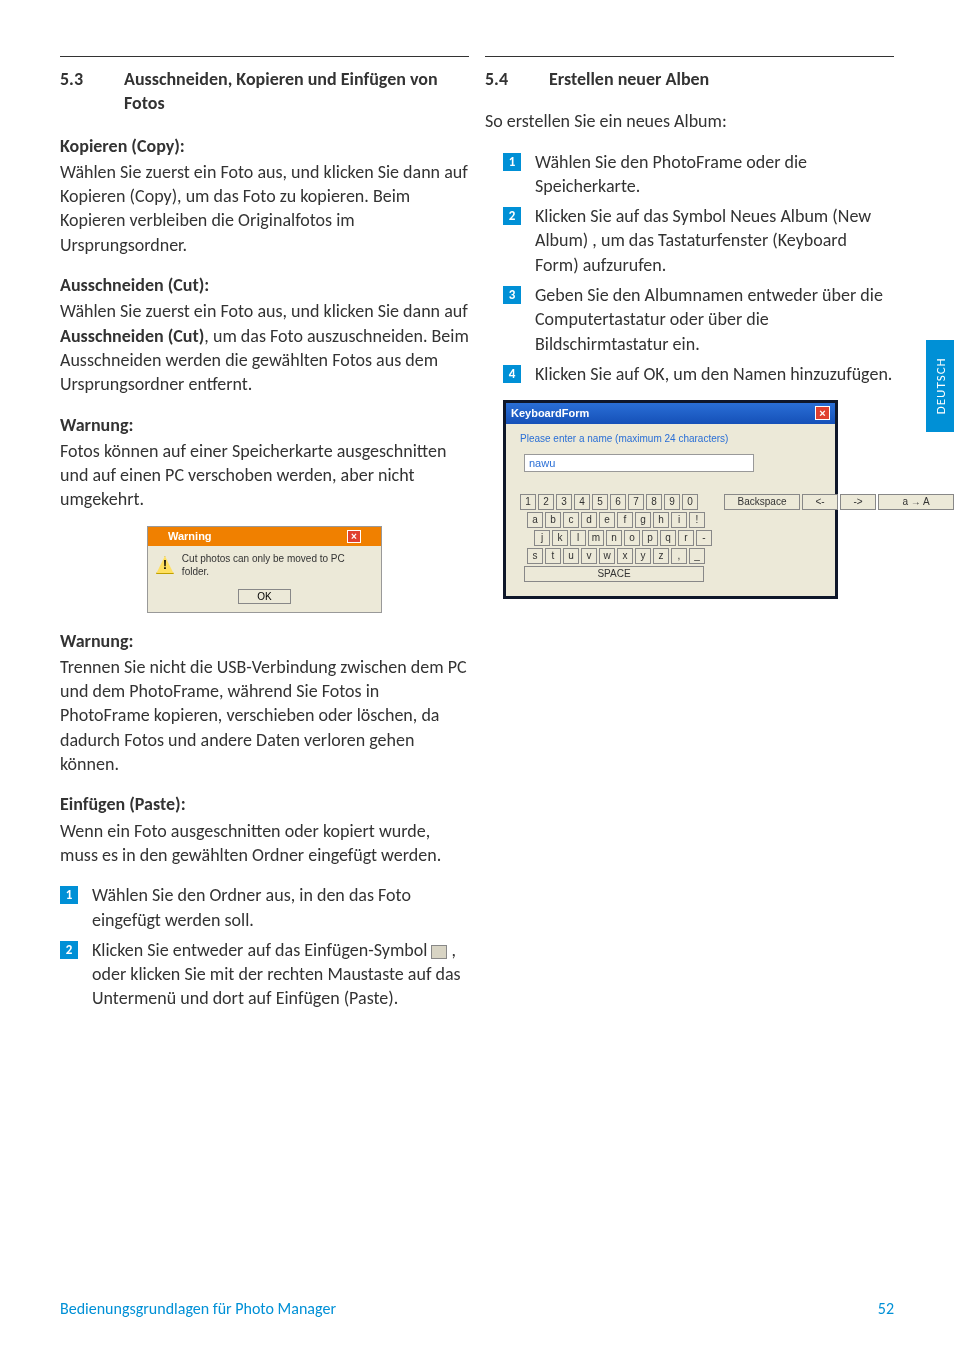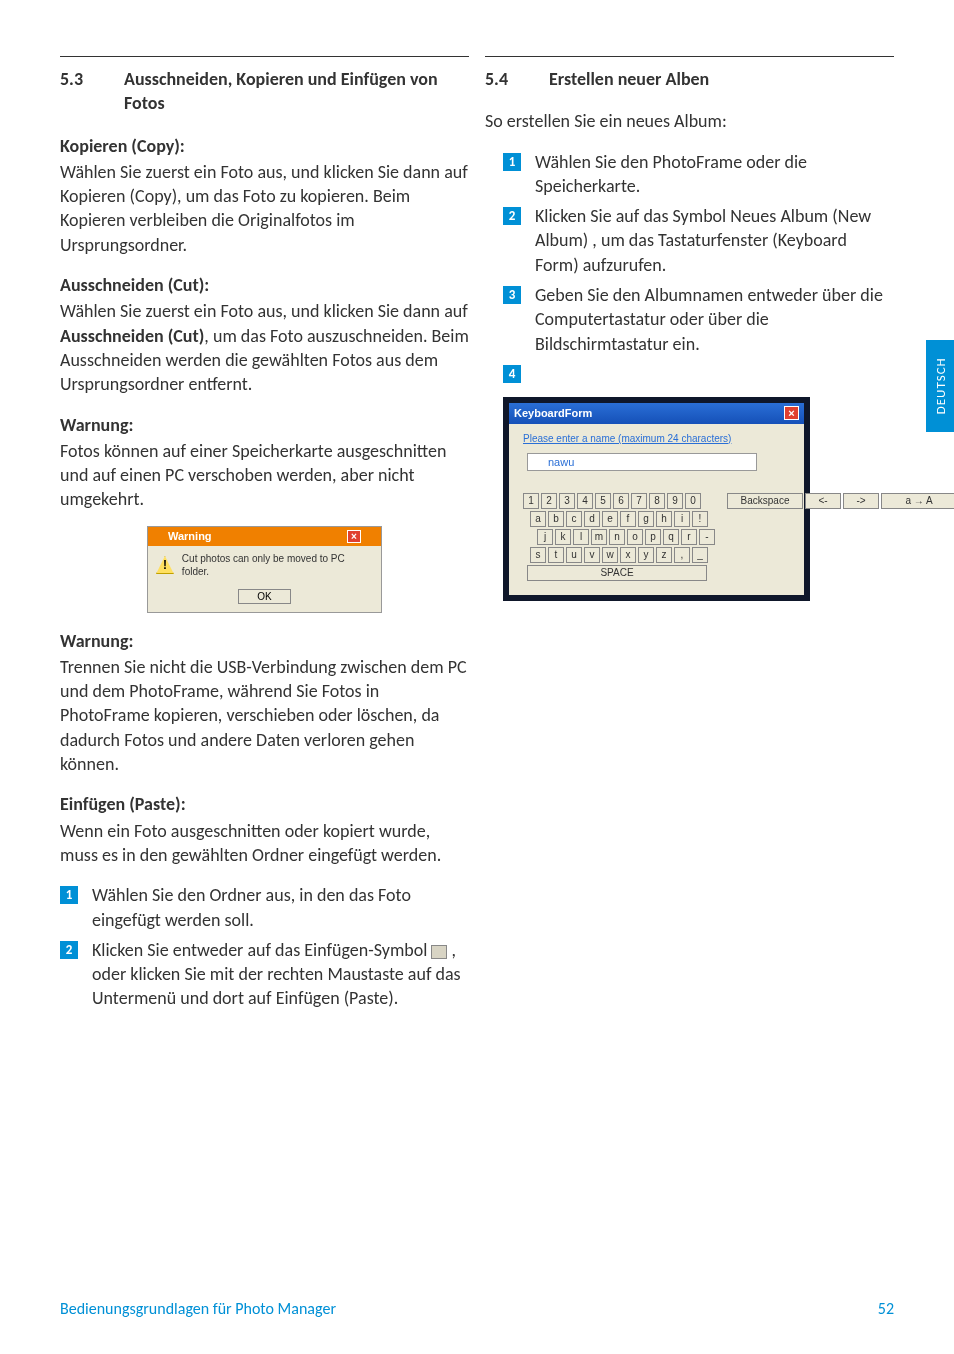--- a/index.html
+++ b/index.html
@@ -116,24 +116,24 @@
     background: #ece9d8;
   }
   .paste-icon {
     display: inline-block;
     width: 16px; height: 14px;
     background: #d8d4c4;
     border: 1px solid #888;
     vertical-align: middle;
   }
   .keyboard-dialog {
-    width: 307px;
+    width: 335px;
     margin: 14px 8px 0 18px;
     background: #ece9d8;
-    border: 6px solid #0f172a;
+    border: 3px solid #0f172a;
     font-family: Tahoma, sans-serif;
     font-size: 10px;
   }
   .kb-titlebar {
     background: linear-gradient(#2a6fd6, #1550b8);
     color: white;
     display: flex;
     justify-content: space-between;
     padding: 3px 5px;
     font-weight: bold;
@@ -145,25 +145,25 @@
     width: 15px;
     height: 14px;
     font-size: 11px;
     text-align: center;
     border: 1px solid #fff;
     line-height: 12px;
   }
   .kb-inner {
     padding: 8px 14px 14px;
   }
-  .kb-prompt { color: #2a6fd6; margin-bottom: 8px; text-decoration: underline; }
+  .kb-prompt { color: #2a6fd6; margin-bottom: 8px; }
   .kb-input {
     width: 230px;
     border: 1px solid #999;
-    padding: 2px 20px;
+    padding: 2px 4px;
     font-size: 11px;
     background: white;
     color: #2a6fd6;
     margin-bottom: 22px;
     margin-left: 4px;
   }
   .kb-grid { display: flex; gap: 10px; }
   .kb-rows { }
   .kb-row { display: flex; margin-bottom: 2px; }
   .kb-row.off1 { margin-left: 7px; }
@@ -309,20 +309,21 @@
     <div class="step">
       <span class="step-num">2</span>
       <span class="step-body">Klicken Sie auf das Symbol Neues Album (New Album)  , um das Tastaturfenster (Keyboard Form) aufzurufen.</span>
     </div>
     <div class="step">
       <span class="step-num">3</span>
       <span class="step-body">Geben Sie den Albumnamen entweder über die Computertastatur oder über die Bildschirmtastatur ein.</span>
     </div>
     <div class="step">
       <span class="step-num">4</span>
+      <span class="step-body">Klicken Sie auf OK, um den Namen hinzuzufügen.</span>
     </div>
 
     <div class="keyboard-dialog">
       <div class="kb-titlebar">
         <span>KeyboardForm</span>
         <span class="kb-close">×</span>
       </div>
       <div class="kb-inner">
         <div class="kb-prompt">Please enter a name (maximum 24 characters)</div>
         <input class="kb-input" value="nawu" style="">

